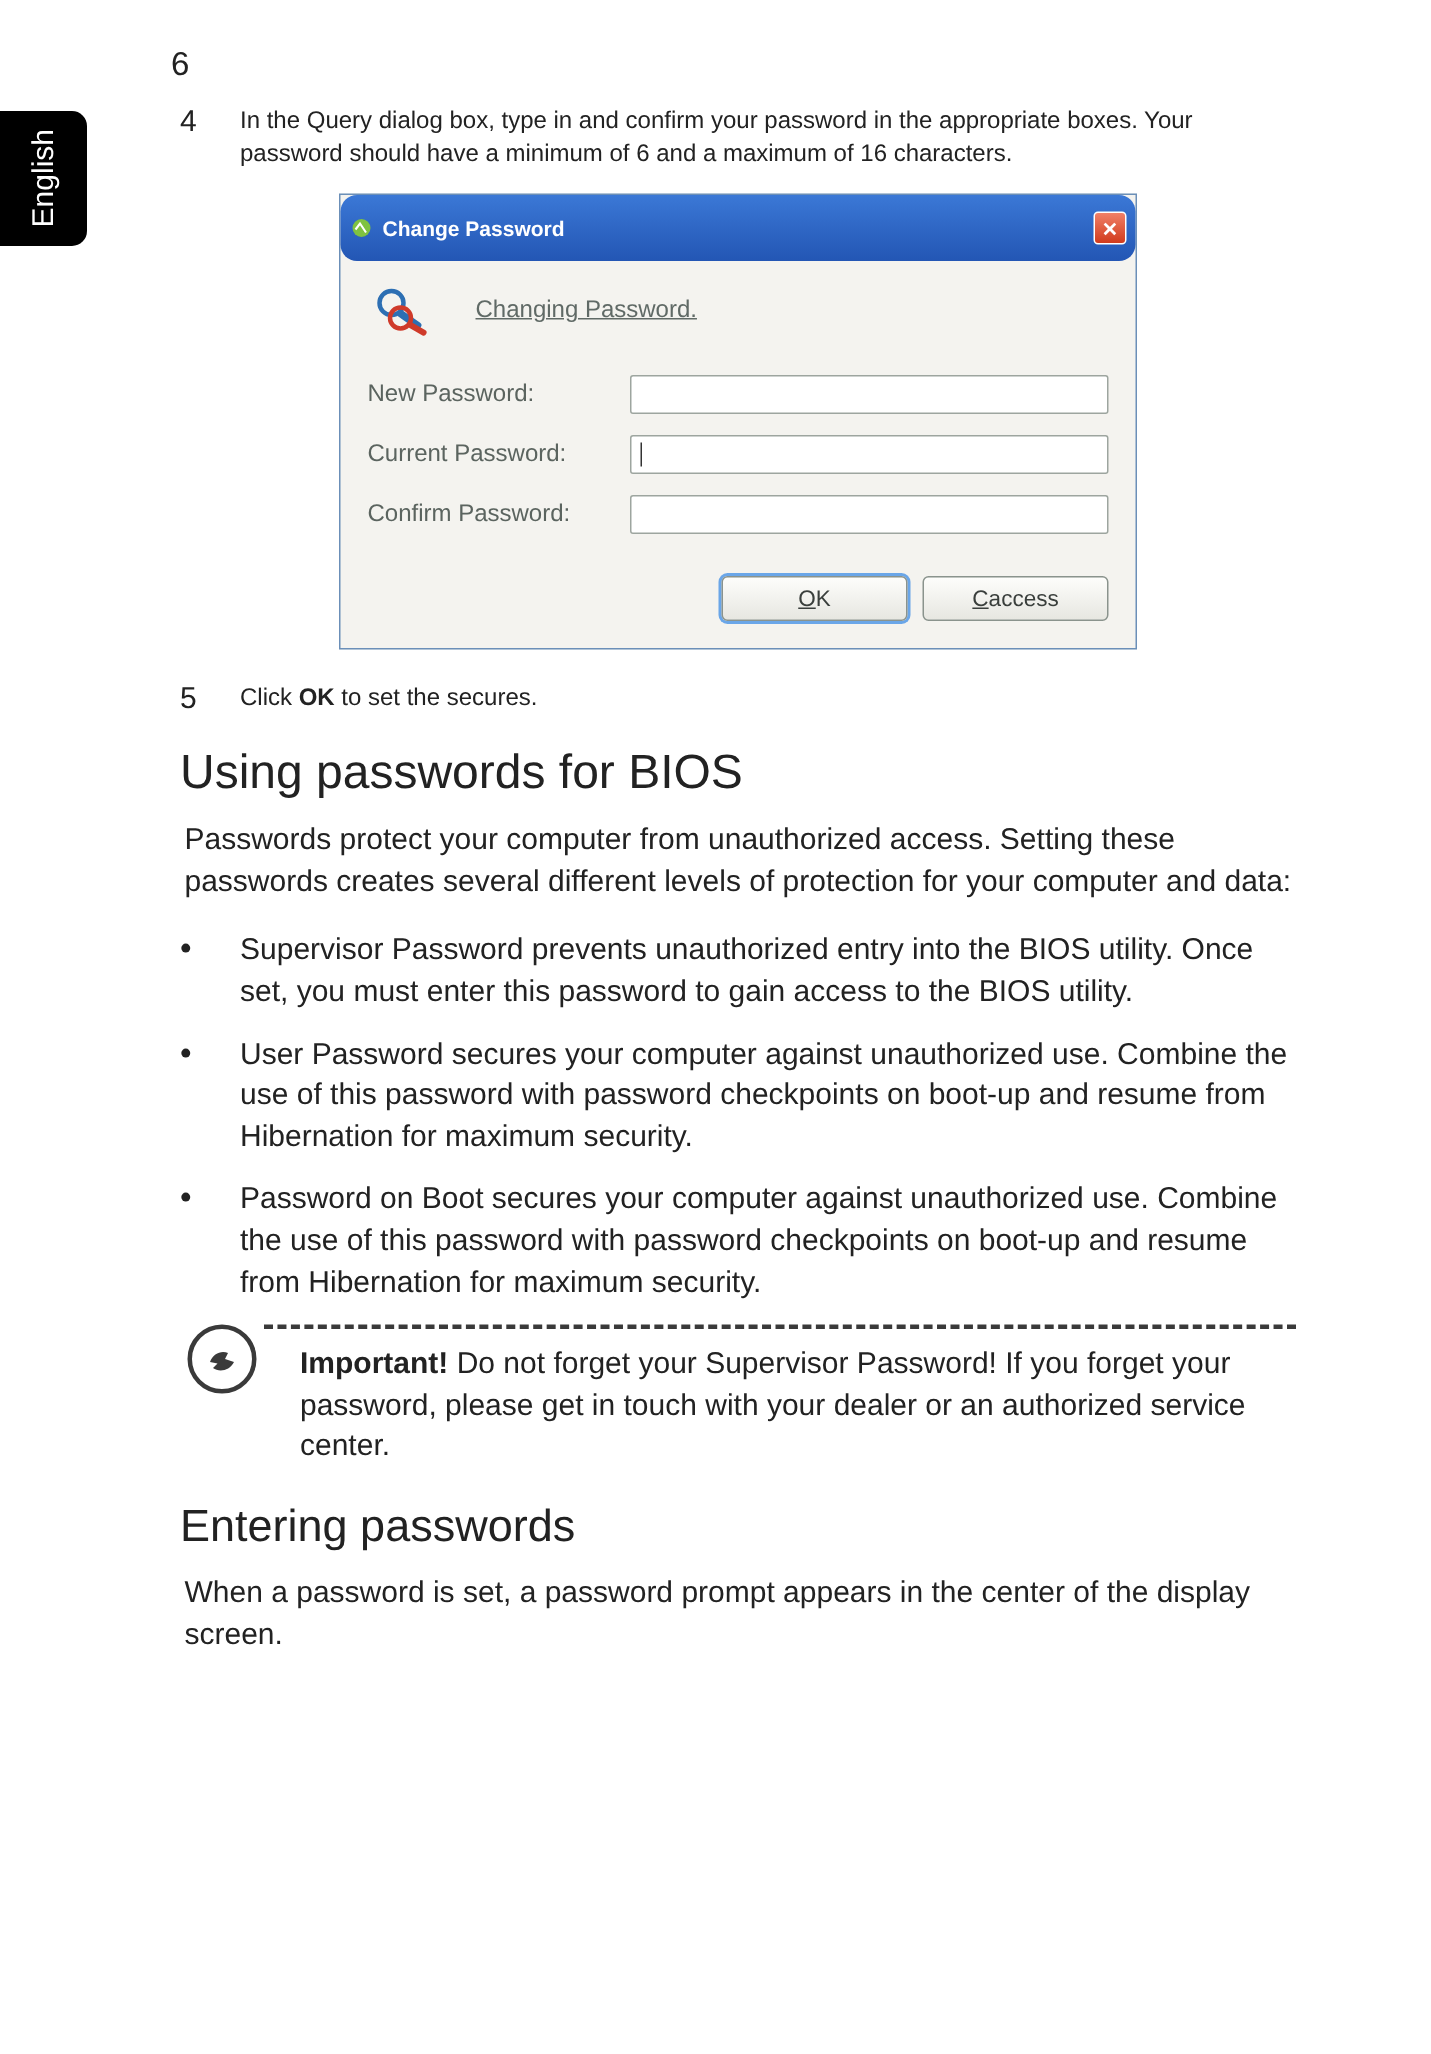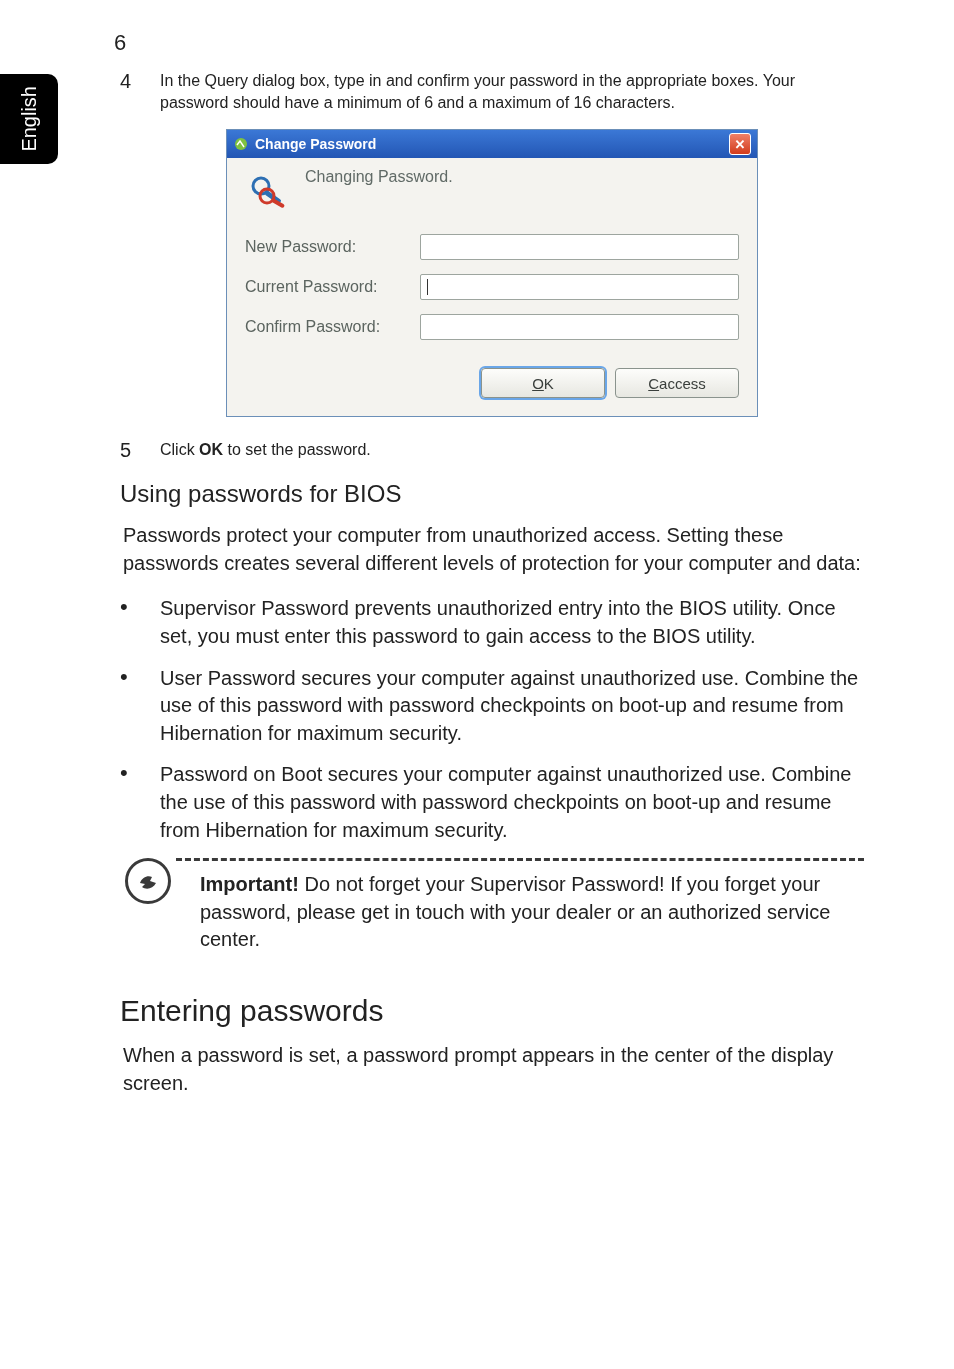--- a/index.html
+++ b/index.html
@@ -51,72 +51,73 @@
     width: 530px;
     border: 1px solid #6b8fb8;
     background: #f4f3ef;
     font-family: Tahoma, Arial, sans-serif;
     font-size: 16px;
     color: #606a66;
   }
   .titlebar {
     display: flex;
     align-items: center;
-    height: 28px;
+    height: 44px;
     background: linear-gradient(#3b78d6, #2356b4);
     color: #fff;
     padding: 0 6px;
     font-weight: 700;
+    border-radius: 11px;
   }
   .titlebar .app-icon {
     width: 16px; height: 16px; margin-right: 6px;
     display:inline-flex; align-items:center; justify-content:center;
   }
   .titlebar .tb-title { flex: 1; font-size: 14px; }
   .titlebar .close-btn {
     width: 20px; height: 20px;
     background: linear-gradient(#f08068, #d13b1c);
     border: 1px solid #fff;
     border-radius: 3px;
     display:flex; align-items:center; justify-content:center;
     color:#fff; font-weight:700; font-size:13px;
   }
   .dlg-body { padding: 10px 18px 18px 18px; }
-  .dlg-head { display:flex; gap:14px; margin-bottom:20px; }
+  .dlg-head { display:flex; align-items:center; gap:26px; margin-bottom:20px;text-decoration:underline; }
   .dlg-head .big-icon { width:46px; height:46px; display:flex; align-items:center; justify-content:center; }
   .row { display:flex; align-items:center; margin-bottom:14px; }
   .row .lbl { width:175px; color:#5b645f; }
   .row .fld {
     flex:1; height:24px; border:1px solid #9da59f; background:#fff; border-radius:2px;
     padding:0 4px; display:flex; align-items:center;
   }
   .caret { display:inline-block; width:1px; height:16px; background:#333; margin-left:2px; }
   .btn-row { display:flex; justify-content:flex-end; gap:10px; margin-top:28px; }
   .btn {
     min-width:90px; height:28px; border:1px solid #8a938d; border-radius:4px;
     background:linear-gradient(#fdfdfb,#e7e7e1);
     display:flex; align-items:center; justify-content:center;
     color:#3a3f3c; font-size:15px; padding:0 16px;
   }
   .btn.primary { box-shadow: 0 0 0 2px #6aa6e8; }
   .ul { text-decoration: underline; }
 
   h2.section {
-    font-size: 24px;
+    font-size: 32px;
     font-weight: 400;
     margin: 18px 0 14px 0;
     color: #222;
   }
   p.body { font-size:20px; line-height:1.38; margin:0 0 18px 3px; }
   ul.bullets { list-style:none; padding:0; margin:0 0 14px 0; }
   ul.bullets li { display:flex; margin-bottom:14px; }
   ul.bullets li .dot { width:40px; font-size:22px; line-height:1.1; }
   ul.bullets li .btxt { flex:1; font-size:20px; line-height:1.38; }
 
-  .note-block { display:flex; margin: 6px 0 40px 0; }
+  .note-block { display:flex; margin: 6px 0 22px 0; }
   .note-icon-col { width: 56px; display:flex; flex-direction:column; align-items:center; }
   .note-icon {
     width:40px; height:40px; border-radius:50%;
     border:3px solid #3a3a3a; display:flex; align-items:center; justify-content:center;
     background:#fff;
   }
   .note-right { flex:1; }
   .dashline {
     border:none; border-top: 3px dashed #3a3a3a; margin:0 0 10px 0;
   }
@@ -186,21 +187,21 @@
             <span><span class="ul">C</span><span>access</span></span>
           </div>
         </div>
       </div>
     </div>
   </div>
 
   <div class="numbered-item">
     <div class="num">5</div>
     <div class="txt">
-      <span>Click </span><span class="bold">OK</span><span> to set the password.</span>
+      <span>Click </span><span class="bold">OK</span><span> to set the secures.</span>
     </div>
   </div>
 
   <h2 class="section">Using passwords for BIOS</h2>
   <p class="body">Passwords protect your computer from unauthorized access. Setting these passwords creates several different levels of protection for your computer and data:</p>
 
   <ul class="bullets">
     <li>
       <span class="dot">•</span>
       <span class="btxt">Supervisor Password prevents unauthorized entry into the BIOS utility. Once set, you must enter this password to gain access to the BIOS utility.</span>

